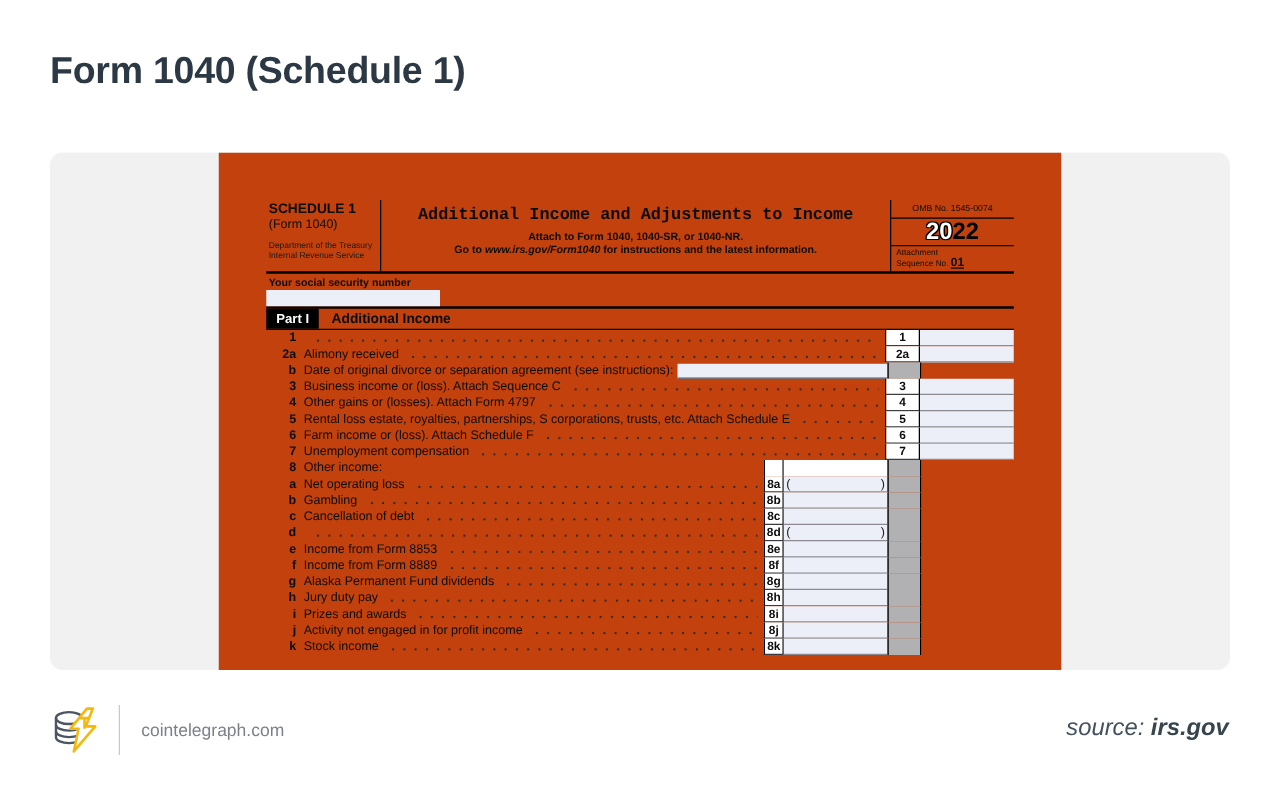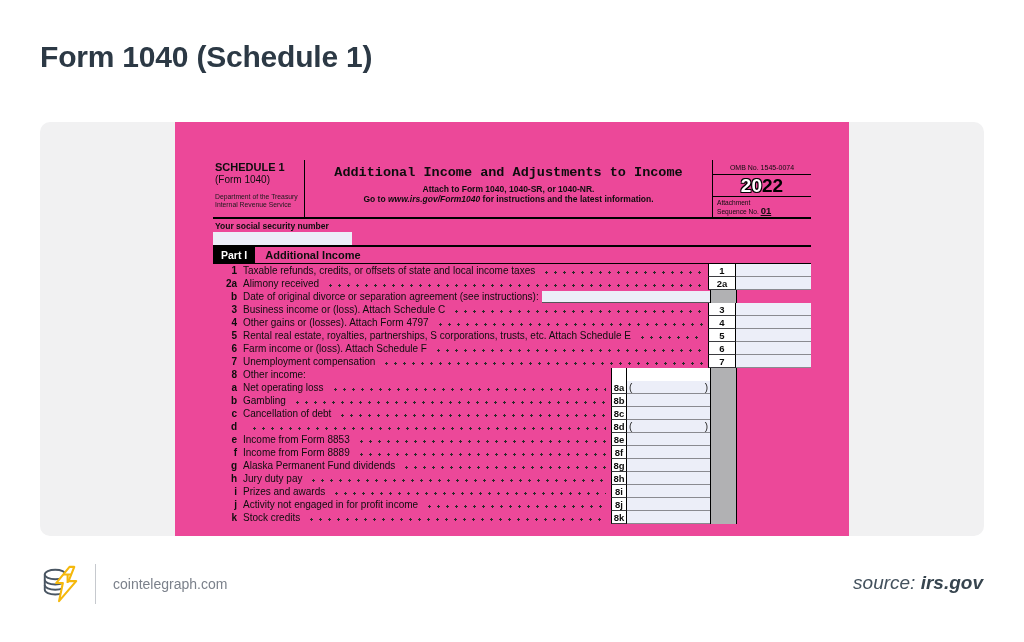--- a/index.html
+++ b/index.html
@@ -3,21 +3,21 @@
 <meta charset="utf-8">
 <style>
   * { margin:0; padding:0; box-sizing:border-box; }
   html,body { width:1024px; height:642px; background:#ffffff; font-family:"Liberation Sans", sans-serif; position:relative; overflow:hidden; }
 
   
   .page-title { position:absolute; left:40px; top:40px; font-size:30px; font-weight:700; color:#2c3945; letter-spacing:-0.2px; }
 
   
   .card { position:absolute; left:40px; top:122px; width:944px; height:414px; background:#f1f1f2; border-radius:10px; overflow:hidden; }
-  .formpage { position:absolute; left:135px; top:0; width:674px; height:414px; background:#ec4899; }
+  .formpage { position:absolute; left:135px; top:0; width:674px; height:414px; background:#c2410c; }
   .content { width:598px; margin:0 38px; padding-top:38px; color:#0d0d0d; }
 
   
   .hdr { display:flex; border-bottom:2.5px solid #000; align-items:stretch; }
   .hdr-left  { width:92px; border-right:1px solid #000; padding:1px 2px 3px 2px; }
   .sched { font-size:11px; font-weight:700; line-height:13px; }
   .formno { font-size:10px; font-weight:400; line-height:12px; margin-bottom:7px; }
   .dept { font-size:6.8px; line-height:8px; color:#1a1a1a; }
   .hdr-center { flex:1; border-right:1px solid #000; text-align:center; padding:5px 10px 3px 10px; }
   .form-title { font-size:13.5px; font-weight:700; line-height:15px; margin-bottom:4px;font-family:Liberation Mono, monospace; }
@@ -105,21 +105,20 @@
         </div>
       </div>
 
       <div class="part-row">
         <div class="part-badge">Part I</div>
         <div class="part-title">Additional Income</div>
       </div>
 
       <div class="row">
         <span class="ln">1</span>
-        <span class="lbl">Taxable refunds, credits, or offsets of state and local income taxes</span>
         <span class="dots"></span>
         <span class="numbox">1</span>
         <span class="field"></span>
       </div>
 
       <div class="row">
         <span class="ln">2a</span>
         <span class="lbl">Alimony received</span>
         <span class="dots"></span>
         <span class="numbox">2a</span>
@@ -129,37 +128,37 @@
       <div class="row">
         <span class="ln">b</span>
         <span class="lbl">Date of original divorce or separation agreement (see instructions):</span>
         <span class="underline-field"></span>
         <span class="graycell"></span>
         <span class="rightpad"></span>
       </div>
 
       <div class="row">
         <span class="ln">3</span>
-        <span class="lbl">Business income or (loss). Attach Schedule C</span>
+        <span class="lbl">Business income or (loss). Attach Sequence C</span>
         <span class="dots"></span>
         <span class="numbox">3</span>
         <span class="field"></span>
       </div>
 
       <div class="row">
         <span class="ln">4</span>
         <span class="lbl">Other gains or (losses). Attach Form 4797</span>
         <span class="dots"></span>
         <span class="numbox">4</span>
         <span class="field"></span>
       </div>
 
       <div class="row">
         <span class="ln">5</span>
-        <span class="lbl">Rental real estate, royalties, partnerships, S corporations, trusts, etc. Attach Schedule E</span>
+        <span class="lbl">Rental loss estate, royalties, partnerships, S corporations, trusts, etc. Attach Schedule E</span>
         <span class="dots"></span>
         <span class="numbox">5</span>
         <span class="field"></span>
       </div>
 
       <div class="row">
         <span class="ln">6</span>
         <span class="lbl">Farm income or (loss). Attach Schedule F</span>
         <span class="dots"></span>
         <span class="numbox">6</span>
@@ -284,21 +283,21 @@
         <span class="lbl">Activity not engaged in for profit income</span>
         <span class="dots"></span>
         <span class="numbox8">8j</span>
         <span class="field8"></span>
         <span class="graycell"></span>
         <span class="rightpad"></span>
       </div>
 
       <div class="row">
         <span class="ln">k</span>
-        <span class="lbl">Stock credits</span>
+        <span class="lbl">Stock income</span>
         <span class="dots"></span>
         <span class="numbox8">8k</span>
         <span class="field8"></span>
         <span class="graycell"></span>
         <span class="rightpad"></span>
       </div>
 
     </div>
   </div>
 </div>

